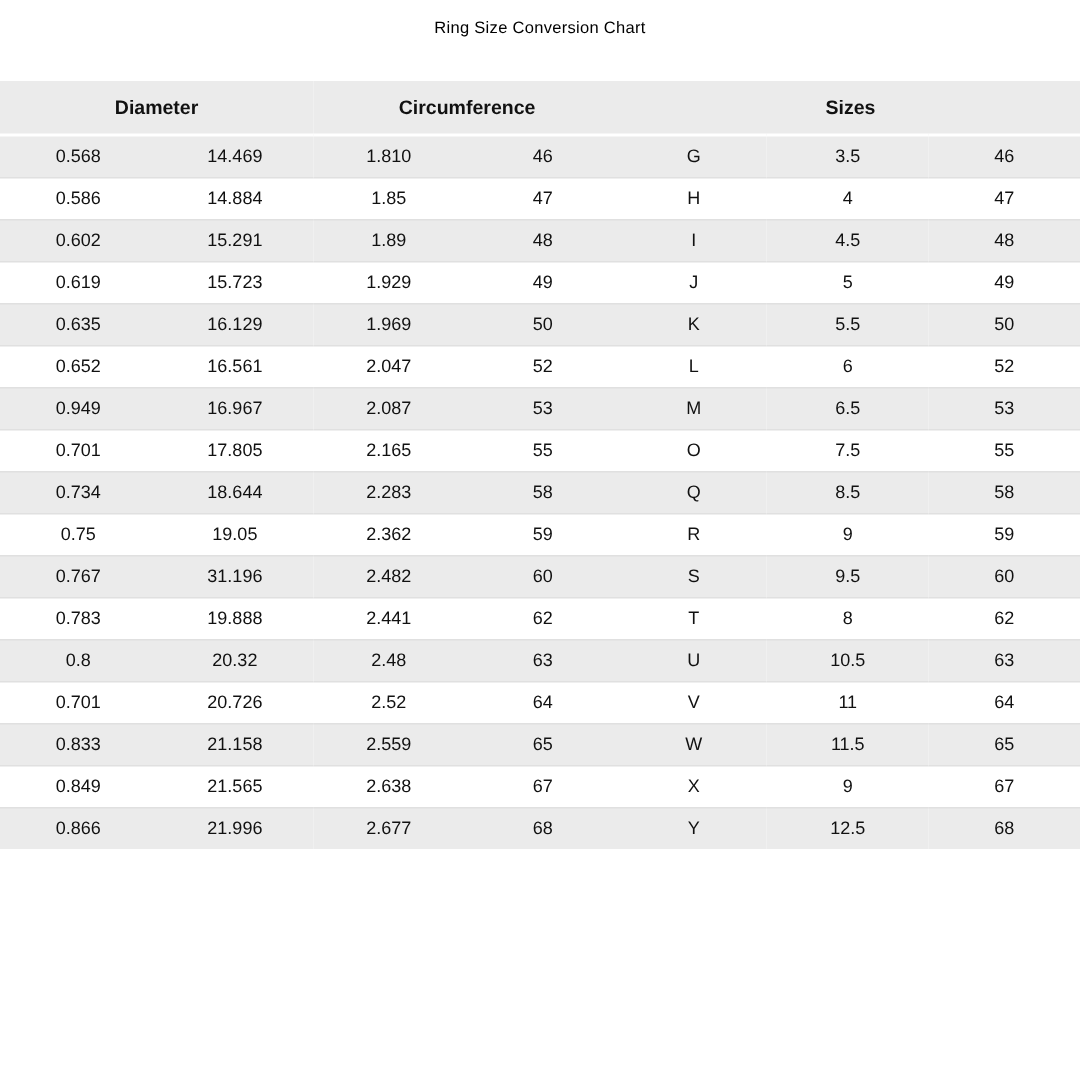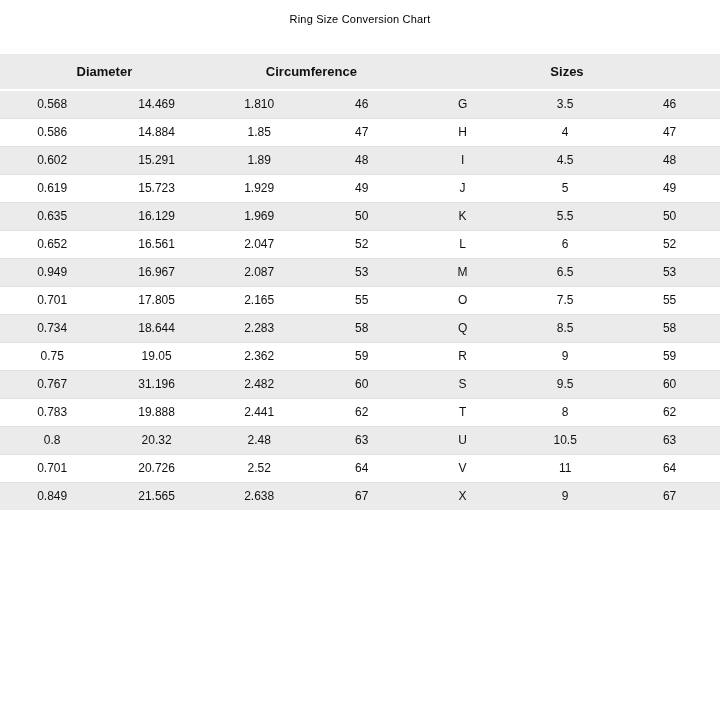--- a/index.html
+++ b/index.html
@@ -212,23 +212,41 @@
         <tr>
           <td>0.701</td>
           <td>20.726</td>
           <td>2.52</td>
           <td>64</td>
           <td>V</td>
           <td>11</td>
           <td>64</td>
         </tr>
         <tr>
+          <td>0.833</td>
+          <td>21.158</td>
+          <td>2.559</td>
+          <td>65</td>
+          <td>W</td>
+          <td>11.5</td>
+          <td>65</td>
+        </tr>
+        <tr>
           <td>0.849</td>
           <td>21.565</td>
           <td>2.638</td>
           <td>67</td>
           <td>X</td>
           <td>9</td>
           <td>67</td>
         </tr>
+        <tr>
+          <td>0.866</td>
+          <td>21.996</td>
+          <td>2.677</td>
+          <td>68</td>
+          <td>Y</td>
+          <td>12.5</td>
+          <td>68</td>
+        </tr>
       </tbody>
   </table>
 </div>
 
 </body></html>

